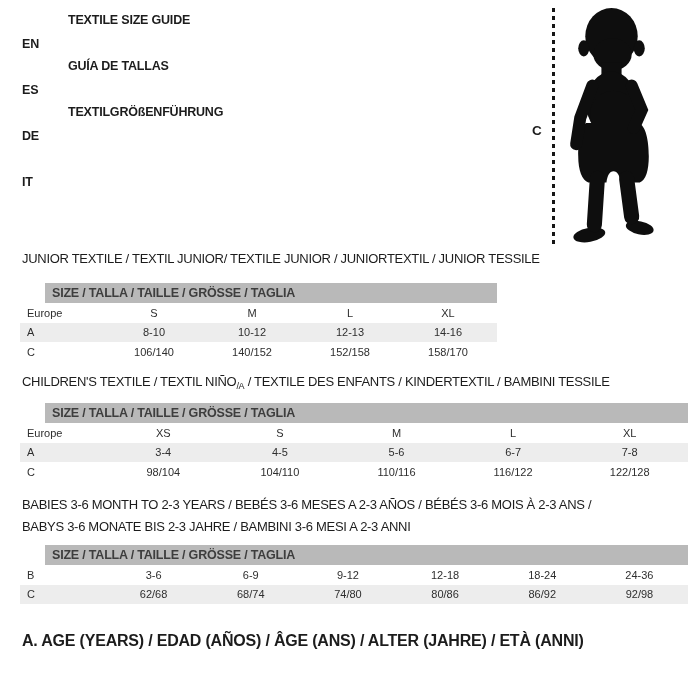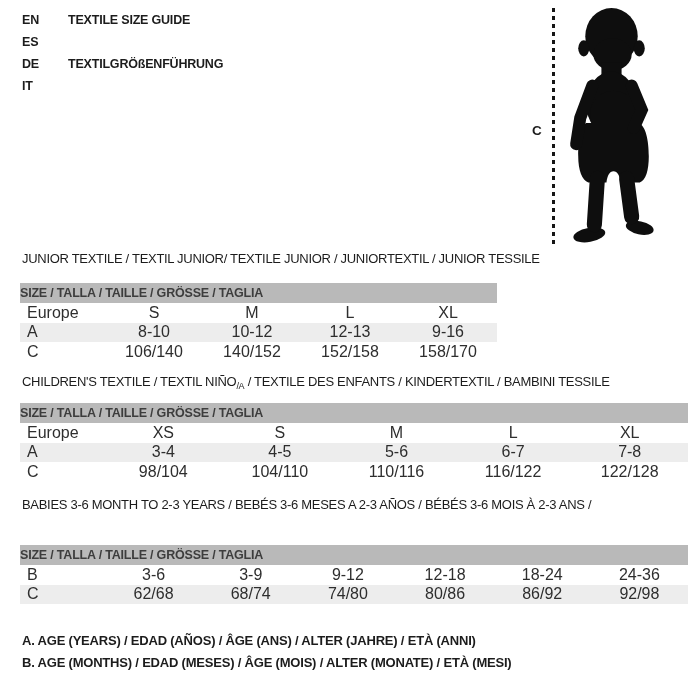--- a/index.html
+++ b/index.html
@@ -6,63 +6,64 @@
   html,body { background:#fff; }
   .canvas {
     position:relative; width:700px; height:700px; background:#fff; overflow:hidden;
     font-family:"Liberation Sans","DejaVu Sans",sans-serif; color:var(--ink,#2e2e2e);
   }
 
   
   .langs { position:absolute; left:22px; top:9px; font-size:12.5px; font-weight:700;
            line-height:22px; letter-spacing:-0.2px; color:var(--title_ink,#1c1c1c); }
   .lang-row { display:flex; }
-  .lang-code { display:inline-block; width:46px; }
+  .lang-code { display:inline-block; width:46px;margin-top:24px; }
 
   
   .measure-line { position:absolute; left:552px; top:8px; width:3px; height:240px;
     background:repeating-linear-gradient(to bottom, #151515 0 4px, transparent 4px 8px); }
   .measure-label { position:absolute; left:532px; top:123px; font-size:13.5px; font-weight:700;
                    color:var(--title_ink,#1c1c1c); }
   .toddler { position:absolute; left:556px; top:7px; width:112px; height:242px; color:var(--silhouette,#0e0e0e); }
 
   
   .ttl { position:absolute; left:22px; font-size:13px; font-weight:400; letter-spacing:-0.3px;
          color:var(--title_ink,#1c1c1c); line-height:22px; white-space:nowrap; }
   .ttl .sub { font-size:9px; vertical-align:-3px; }
 
   
   .sztable { position:absolute; left:20px; }
-  .band { height:20px; display:flex; align-items:center; padding-left:0;
+  .band { height:20px; display:flex; align-items:center; padding-left:7px;
           background:var(--band,#b9b9b9); font-size:12.5px; font-weight:700;
-          letter-spacing:-0.2px; color:#3d3d3d; }
-  .trow { display:grid; height:19.5px; align-items:center; font-size:16px; color:var(--ink,#2e2e2e); }
+          letter-spacing:-0.2px; color:#3d3d3d;margin-left:25px; }
+  .trow { display:grid; height:19.5px; align-items:center; font-size:11px; color:var(--ink,#2e2e2e); }
   .trow.shaded { background:var(--row,#ededed); }
   .t1 .trow { grid-template-columns:85px repeat(4,1fr); }
   .t2 .trow { grid-template-columns:85px repeat(5,1fr); }
   .t3 .trow { grid-template-columns:85px repeat(6,1fr); }
   .cell { text-align:center; }
   .rowlabel { text-align:left; padding-left:7px; }
 
   
-  .legend { position:absolute; left:22px; top:630px; font-size:13px; font-weight:700;
+  .legend { position:absolute; left:22px; top:630px; font-size:16px; font-weight:700;
             letter-spacing:-0.2px; line-height:22px; color:var(--title_ink,#1c1c1c); }
 </style>
 </head>
 <body>
 
 <div class="canvas">
 
   <div class="langs">
     <div class="lang-row">
       <span class="lang-code">EN</span>
       <span>TEXTILE SIZE GUIDE</span>
     </div>
     <div class="lang-row">
       <span class="lang-code">ES</span>
+      <span>GUÍA DE TALLAS</span>
     </div>
     <div class="lang-row">
       <span class="lang-code">DE</span>
       <span>TEXTILGRÖßENFÜHRUNG</span>
     </div>
     <div class="lang-row">
       <span class="lang-code">IT</span>
     </div>
   </div>
 
@@ -97,21 +98,21 @@
       <span class="cell">S</span>
       <span class="cell">M</span>
       <span class="cell">L</span>
       <span class="cell">XL</span>
     </div>
     <div class="trow shaded">
       <span class="rowlabel">A</span>
       <span class="cell">8-10</span>
       <span class="cell">10-12</span>
       <span class="cell">12-13</span>
-      <span class="cell">9-16</span>
+      <span class="cell">14-16</span>
     </div>
     <div class="trow">
       <span class="rowlabel">C</span>
       <span class="cell">106/140</span>
       <span class="cell">140/152</span>
       <span class="cell">152/158</span>
       <span class="cell">158/170</span>
     </div>
   </div>
 
@@ -139,41 +140,41 @@
       <span class="cell">98/104</span>
       <span class="cell">104/110</span>
       <span class="cell">110/116</span>
       <span class="cell">116/122</span>
       <span class="cell">122/128</span>
     </div>
   </div>
 
   <div class="ttl" style="top:494px">
     <div>BABIES 3-6 MONTH TO 2-3 YEARS / BEBÉS 3-6 MESES A 2-3 AÑOS / BÉBÉS 3-6 MOIS À 2-3 ANS /</div>
+    <div>BABYS 3-6 MONATE BIS 2-3 JAHRE / BAMBINI 3-6 MESI A 2-3 ANNI</div>
   </div>
   <div class="sztable t3" style="top:545px; width:668px">
     <div class="band">SIZE / TALLA / TAILLE / GRÖSSE / TAGLIA</div>
     <div class="trow">
       <span class="rowlabel">B</span>
       <span class="cell">3-6</span>
-      <span class="cell">3-9</span>
+      <span class="cell">6-9</span>
       <span class="cell">9-12</span>
       <span class="cell">12-18</span>
       <span class="cell">18-24</span>
       <span class="cell">24-36</span>
     </div>
     <div class="trow shaded">
       <span class="rowlabel">C</span>
       <span class="cell">62/68</span>
       <span class="cell">68/74</span>
       <span class="cell">74/80</span>
       <span class="cell">80/86</span>
       <span class="cell">86/92</span>
       <span class="cell">92/98</span>
     </div>
   </div>
 
   <div class="legend">
     <div>A. AGE (YEARS) / EDAD (AÑOS) / ÂGE (ANS) / ALTER (JAHRE) / ETÀ (ANNI)</div>
-    <div>B. AGE (MONTHS) / EDAD (MESES) / ÂGE (MOIS) / ALTER (MONATE) / ETÀ (MESI)</div>
   </div>
 
 </div>
 
 </body></html>

